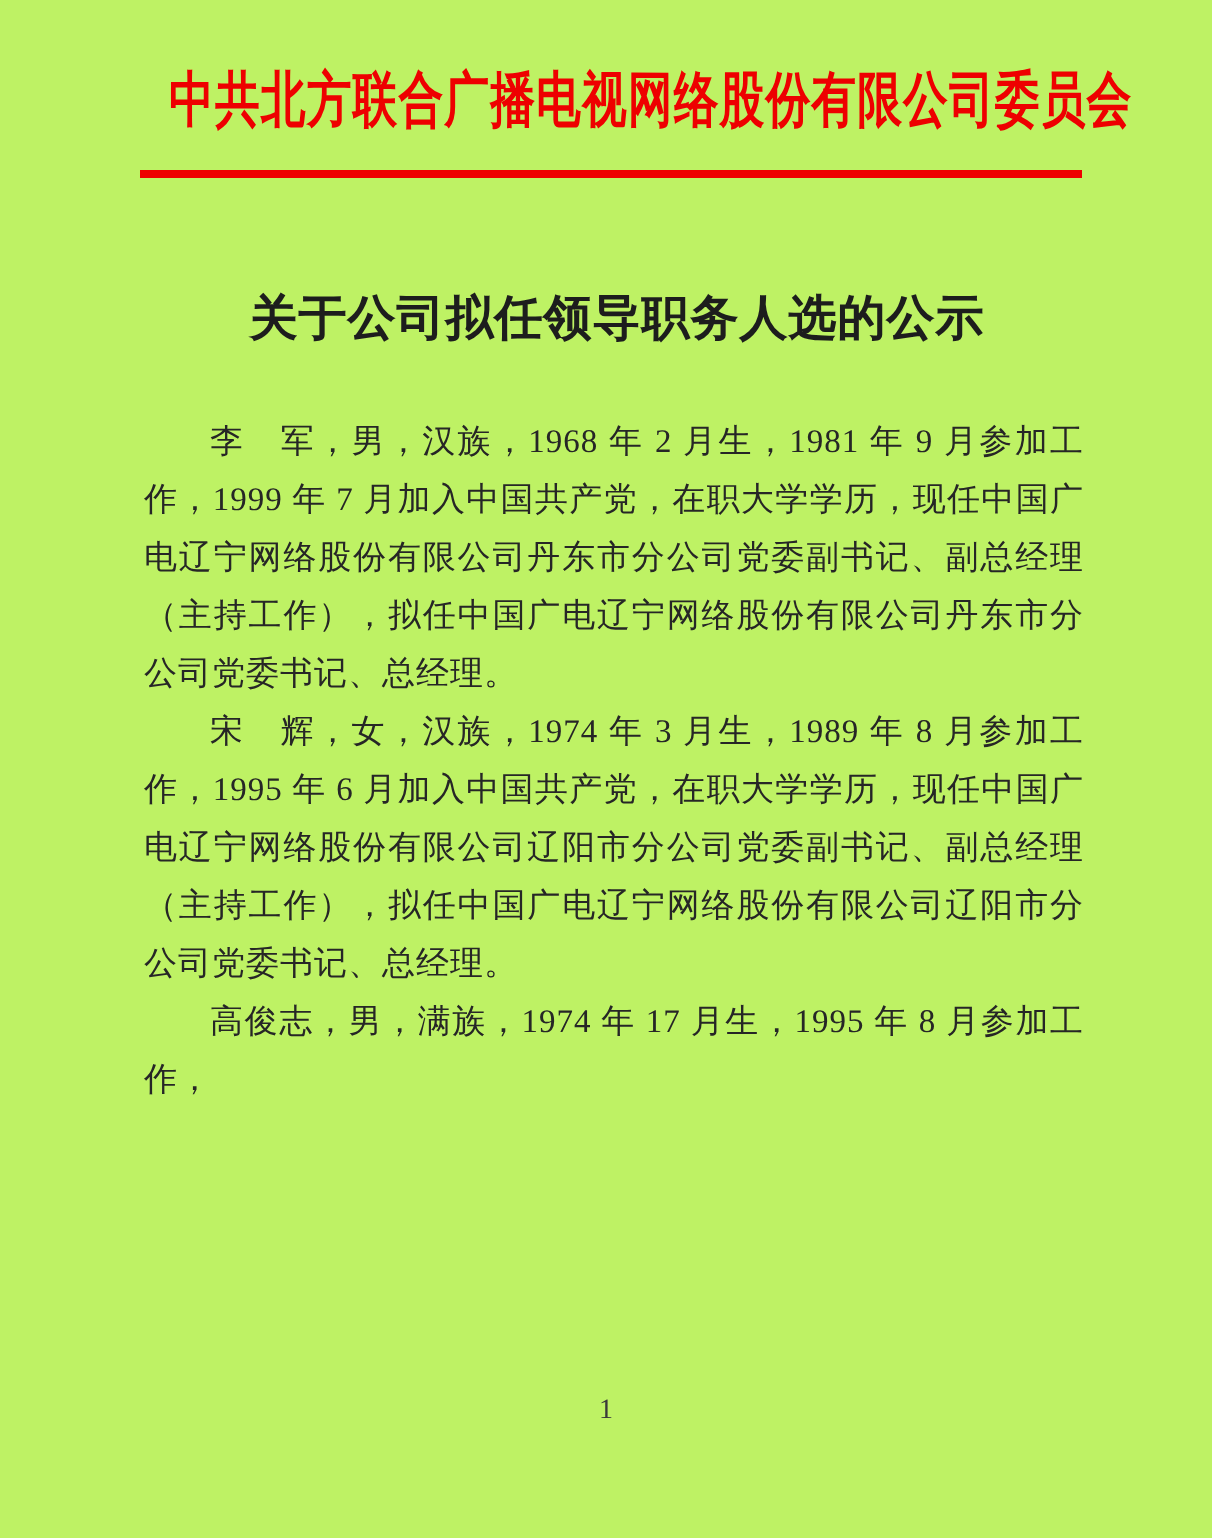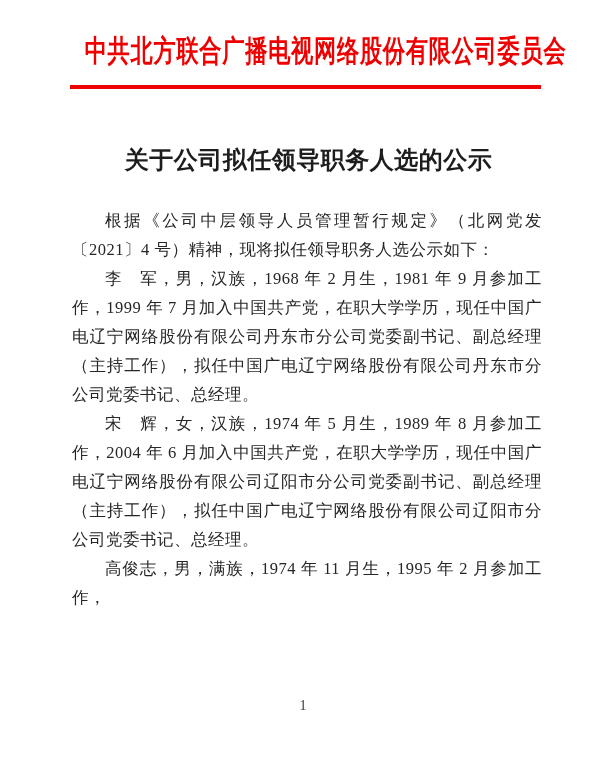--- a/index.html
+++ b/index.html
@@ -5,21 +5,21 @@
   html, body {
     margin: 0;
     padding: 0;
     background: #e9e9e9;
   }
   .page {
     position: relative;
     width: 606px;
     height: 769px;
     margin: 0 auto;
-    background: #ffffff;
+    background: #bef264;
     overflow: hidden;
     font-family: "Liberation Serif", "DejaVu Serif", serif;
     color: #262626;
   }
   .org-header {
     margin-top: 34px;
     text-align: center;
     white-space: nowrap;
   }
   .org-header .org-text {
@@ -80,21 +80,20 @@
 
   <div class="org-header">
     <span class="org-text">中共北方联合广播电视网络股份有限公司委员会</span>
   </div>
 
   <div class="header-rule"></div>
 
   <h1 class="doc-title">关于公司拟任领导职务人选的公示</h1>
 
   <div class="doc-body">
-    <p>根据《公司中层领导人员管理暂行规定》（北网党发〔2021〕4 号）精神，现将拟任领导职务人选公示如下：</p>
     <p>李　军，男，汉族，1968 年 2 月生，1981 年 9 月参加工作，1999 年 7 月加入中国共产党，在职大学学历，现任中国广电辽宁网络股份有限公司丹东市分公司党委副书记、副总经理（主持工作），拟任中国广电辽宁网络股份有限公司丹东市分公司党委书记、总经理。</p>
-    <p>宋　辉，女，汉族，1974 年 5 月生，1989 年 8 月参加工作，2004 年 6 月加入中国共产党，在职大学学历，现任中国广电辽宁网络股份有限公司辽阳市分公司党委副书记、副总经理（主持工作），拟任中国广电辽宁网络股份有限公司辽阳市分公司党委书记、总经理。</p>
-    <p>高俊志，男，满族，1974 年 11 月生，1995 年 2 月参加工作，</p>
+    <p>宋　辉，女，汉族，1974 年 3 月生，1989 年 8 月参加工作，1995 年 6 月加入中国共产党，在职大学学历，现任中国广电辽宁网络股份有限公司辽阳市分公司党委副书记、副总经理（主持工作），拟任中国广电辽宁网络股份有限公司辽阳市分公司党委书记、总经理。</p>
+    <p>高俊志，男，满族，1974 年 17 月生，1995 年 8 月参加工作，</p>
   </div>
 
   <div class="page-number">1</div>
 
 </div>
 
 </body></html>

